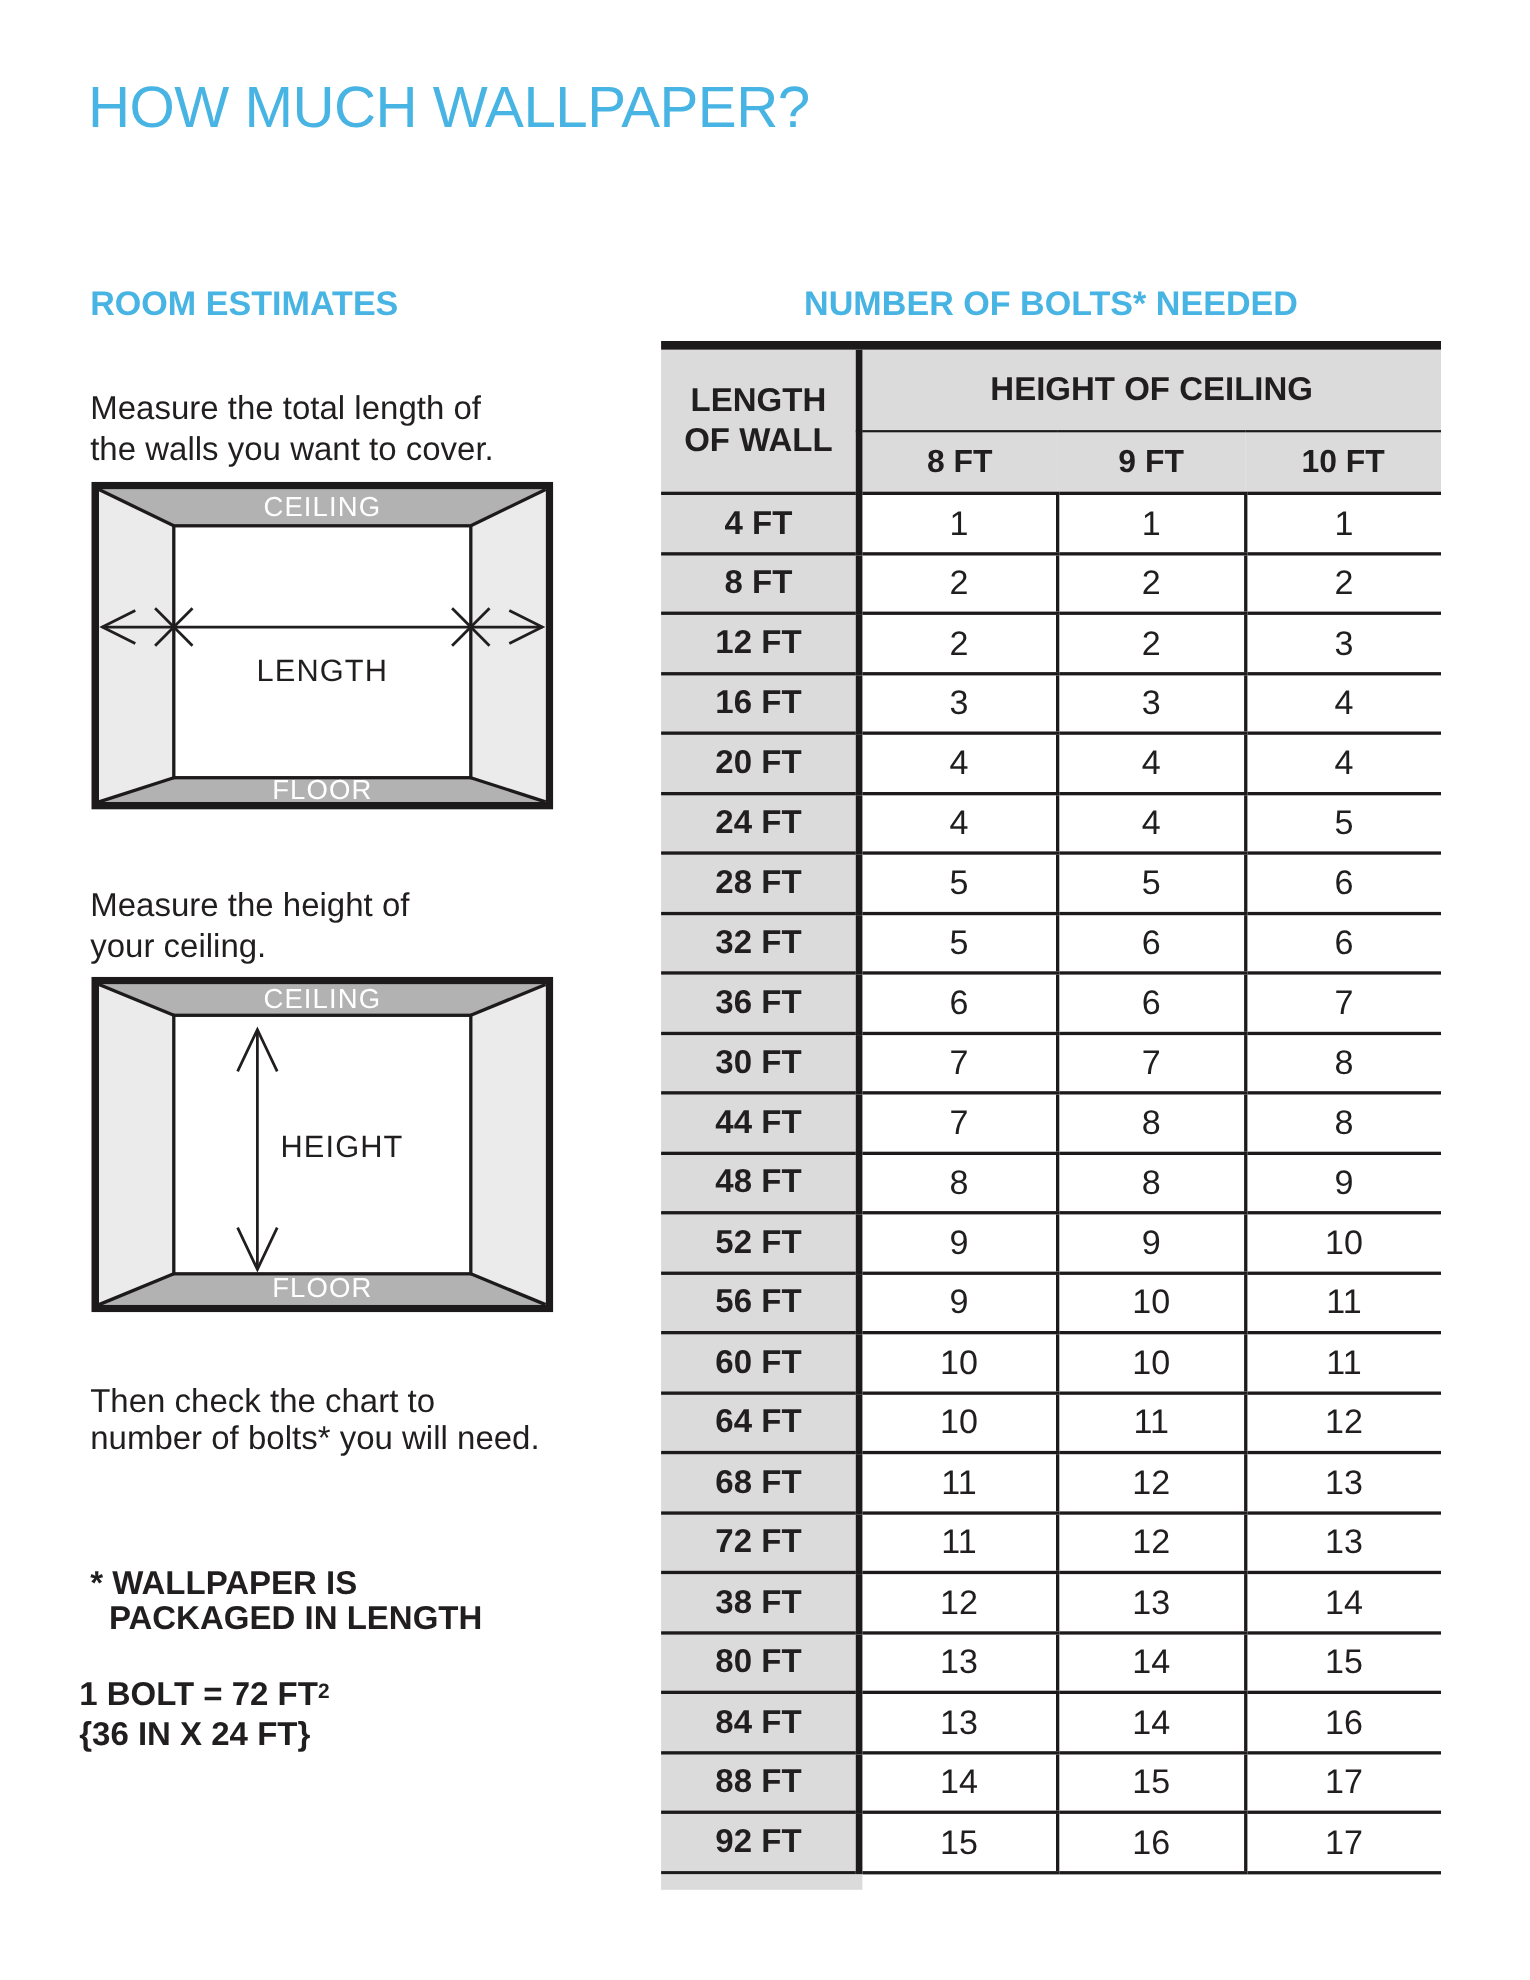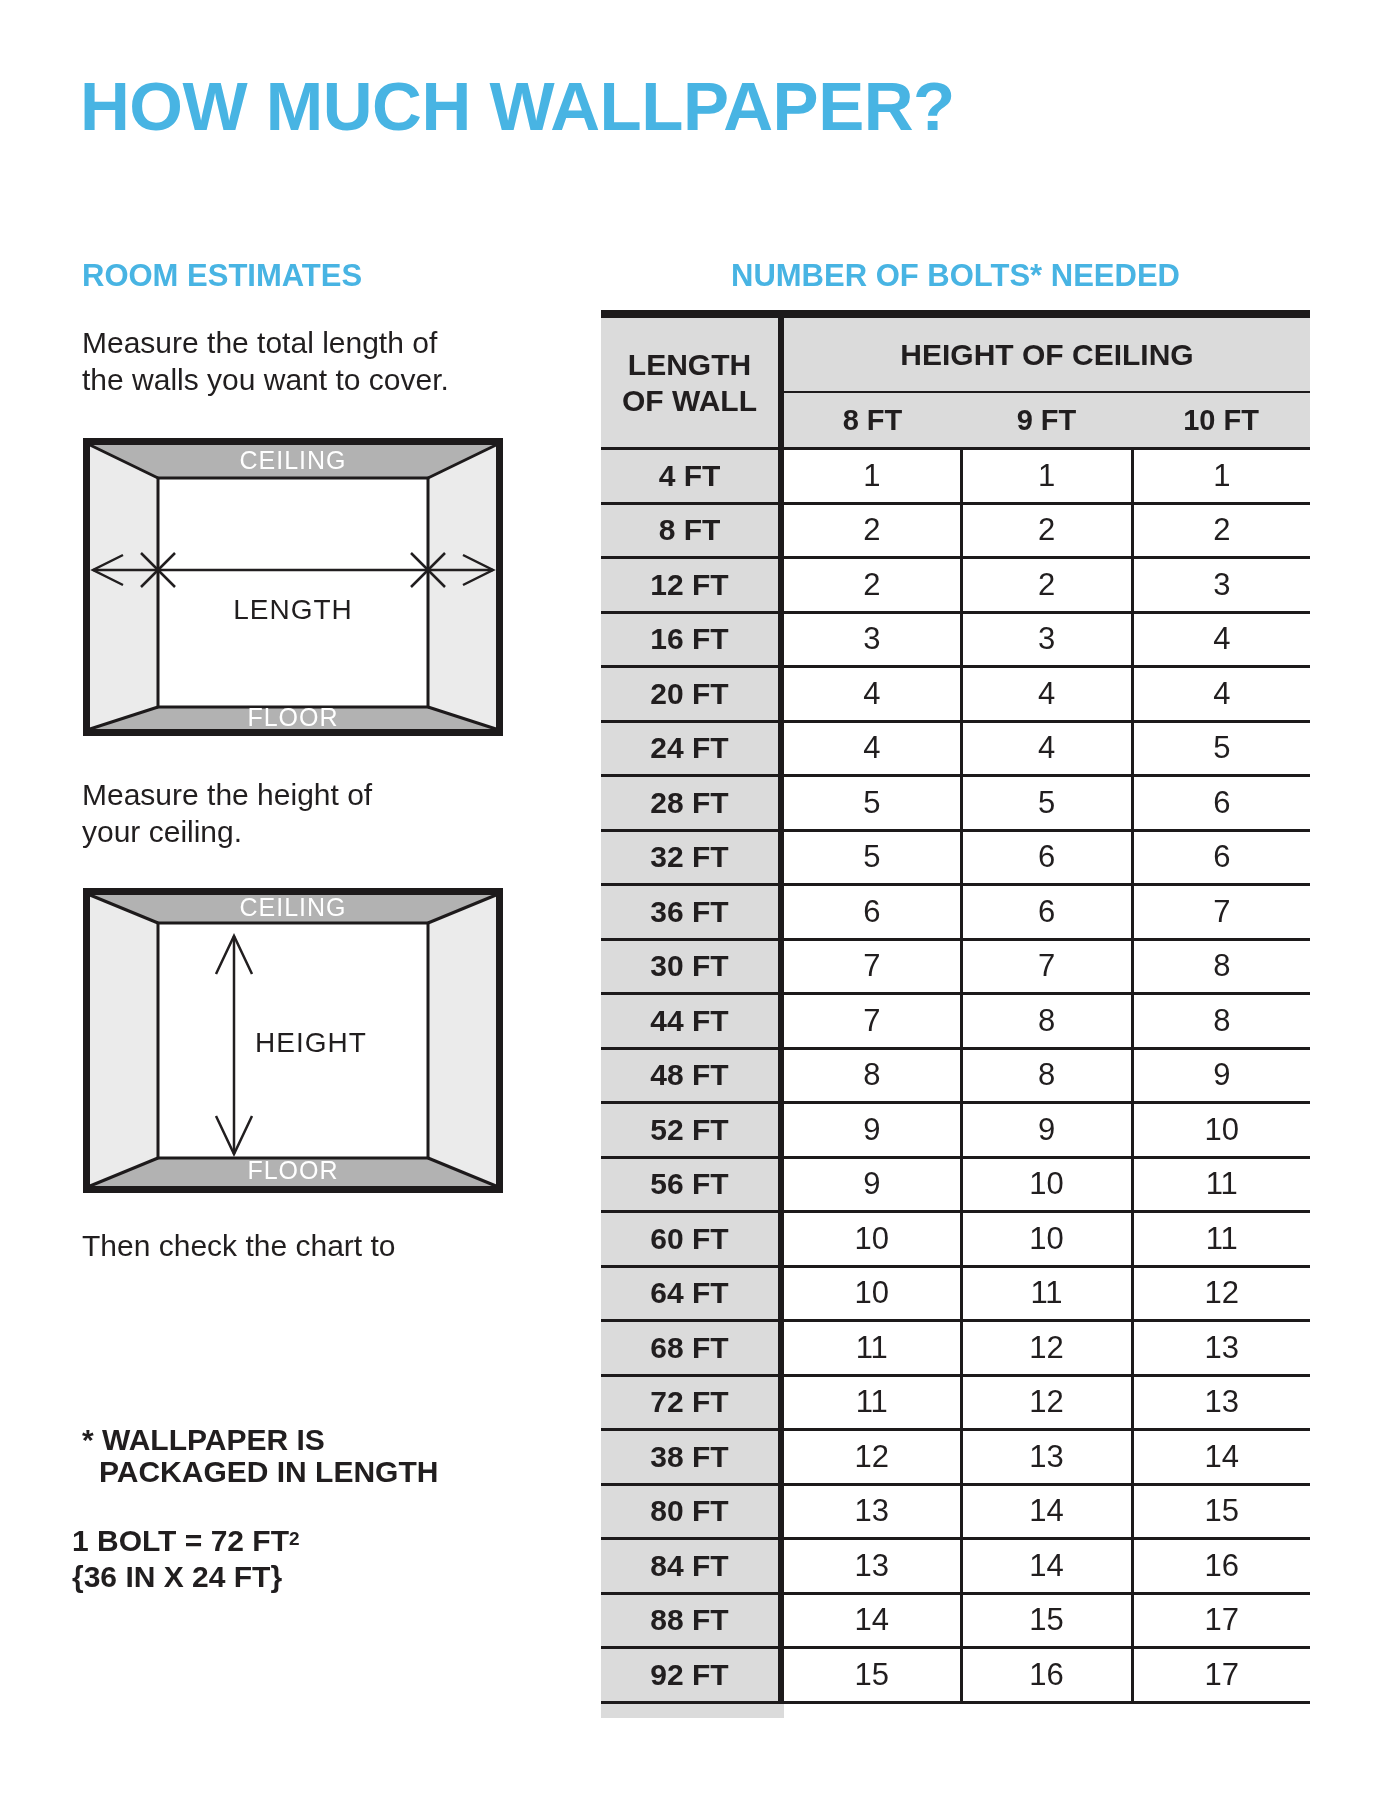--- a/index.html
+++ b/index.html
@@ -5,33 +5,33 @@
   html,body { margin:0; padding:0; }
   body {
     width:1391px; height:1800px; position:relative; background:#ffffff;
     font-family:"Liberation Sans", sans-serif; color:#211e1f;
     -webkit-font-smoothing:antialiased;
   }
   .abs { position:absolute; }
 
   
   #page-title {
-    left:80px; top:66px; font-size:69px; font-weight:bold;
+    left:80px; top:66px; font-size:53px; font-weight:normal;
     color:#48b4e3; letter-spacing:-0.5px; line-height:1.2; margin:0;
   }
 
   
   .section-heading {
     font-size:31px; font-weight:bold; color:#48b4e3; line-height:1.2; margin:0;text-align:right;
   }
   #room-estimates-heading { left:82px; top:257px; }
   #bolts-heading { left:601px; top:257px; width:709px; text-align:center; }
 
   
-  .body-text { font-size:30px; line-height:37px; color:#211e1f; }
+  .body-text { font-size:30px; line-height:37px; color:#211e1f;margin-top:29px; }
   #para-length { left:82px; top:324px; }
   #para-height { left:82px; top:776px; }
   #para-chart  { left:82px; top:1229px; line-height:33px; }
 
   
   .bold-note { font-size:30px; font-weight:bold; color:#211e1f; }
   #footnote { left:82px; top:1424px; line-height:32px; }
   #footnote .indent { padding-left:17px; }
   #bolt-info { left:72px; top:1521px; line-height:36px; }
   #bolt-info sup { font-size:19px; vertical-align:6px; }
@@ -137,20 +137,21 @@
       <path d="M133,86 L151,48 L169,86"></path>
       <path d="M133,228 L151,266 L169,228"></path>
     </g>
     <text x="210" y="28" text-anchor="middle" font-size="25" letter-spacing="1" fill="#ffffff">CEILING</text>
     <text x="172" y="164" text-anchor="start" font-size="28" letter-spacing="1" fill="#211e1f">HEIGHT</text>
     <text x="210" y="291" text-anchor="middle" font-size="25" letter-spacing="1" fill="#ffffff">FLOOR</text>
   </svg>
 
   <div id="para-chart" class="abs body-text">
     <div>Then check the chart to</div>
+    <div>number of bolts* you will need.</div>
   </div>
 
   <div id="footnote" class="abs bold-note">
     <div>* WALLPAPER IS</div>
     <div class="indent">PACKAGED IN LENGTH</div>
   </div>
 
   <div id="bolt-info" class="abs bold-note">
     <div><span>1 BOLT = 72 FT</span><sup>2</sup></div>
     <div>{36 IN X 24 FT}</div>

